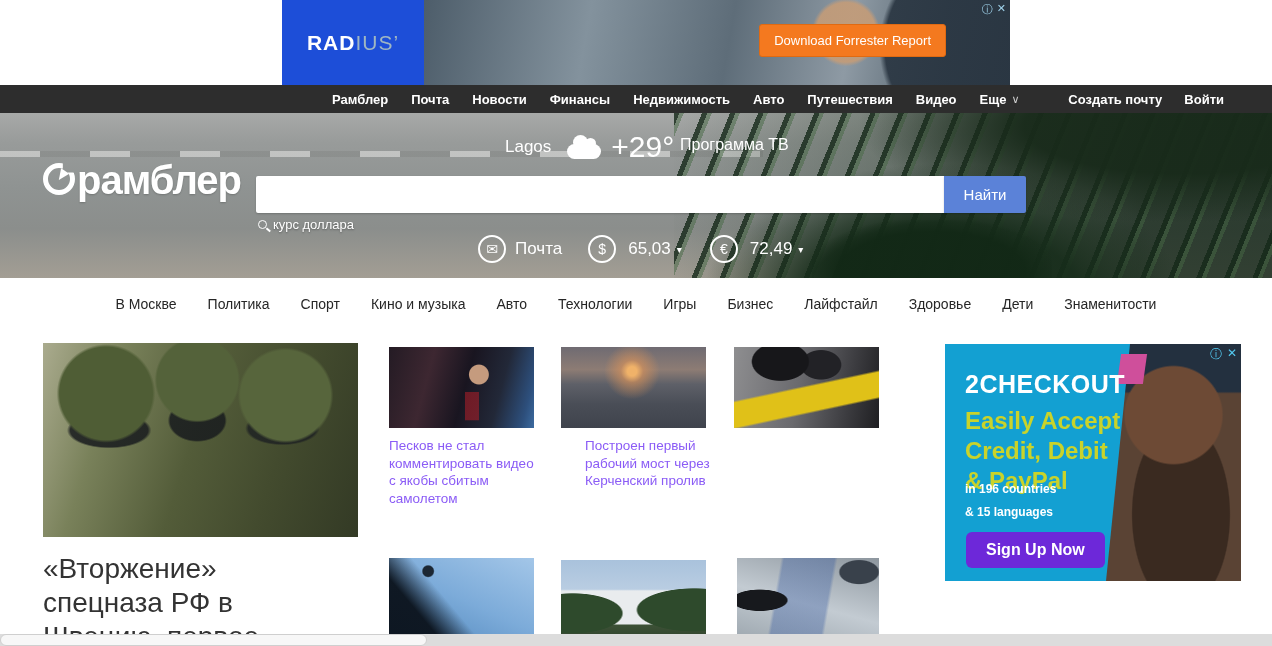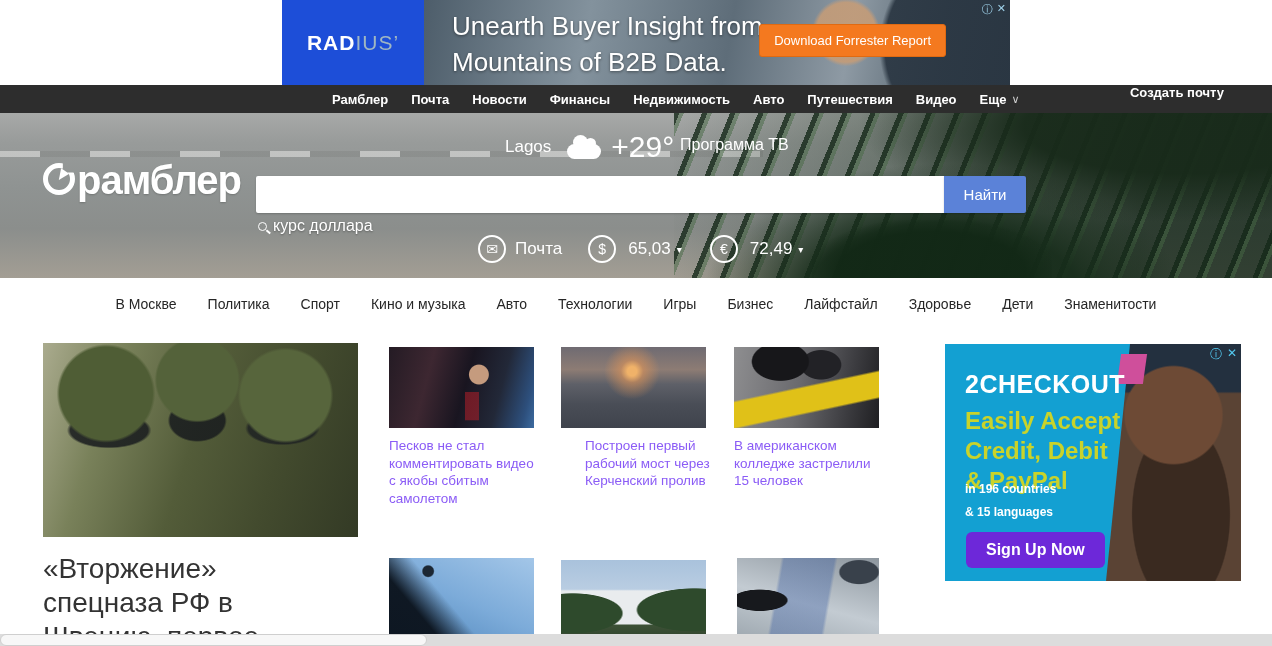--- a/index.html
+++ b/index.html
@@ -19,21 +19,21 @@
   .banner-headline { position:absolute; left:28px; top:8px; color:#fff; font-size:26px; line-height:36px; font-weight:300;
       text-shadow:0 1px 3px rgba(0,0,0,.45); white-space:nowrap; }
   .banner-cta { position:absolute; right:64px; top:24px; background:#f4791f; border:1px solid #e06a12; color:#fff;
       font-size:13px; padding:8px 14px; border-radius:3px; cursor:pointer; }
   .ad-corner { position:absolute; top:2px; right:4px; display:flex; gap:4px; font-size:11px; color:#9fd2ea; }
   .ad-corner span { cursor:pointer; }
 
   
   .topnav { position:absolute; left:0; top:85px; width:1272px; height:28px; background:#2d2d2d; color:#fff; }
   .topnav-left { position:absolute; left:332px; top:0; height:28px; display:flex; align-items:center; gap:23px; }
-  .topnav-right { position:absolute; right:48px; top:0; height:28px; display:flex; align-items:center; gap:22px;flex-direction:column; }
+  .topnav-right { position:absolute; right:48px; top:0; height:28px; display:flex; align-items:center; gap:22px; }
   .topnav a { color:#fff; font-size:13px; font-weight:bold; text-decoration:none; cursor:pointer; white-space:nowrap; }
   .nav-more { display:flex; align-items:center; gap:5px; }
   .chev { font-size:11px; color:#cfcfcf; font-weight:normal; }
 
   
   .hero { position:absolute; left:0; top:113px; width:1272px; height:165px; overflow:hidden;
       background:linear-gradient(180deg,#a7a9a8 0%,#989b9a 18%,#8f9392 45%,#8b8e8c 70%,#a39e94 100%); }
   .hero-waves { position:absolute; left:0; top:38px; width:60%; height:6px;
       background:repeating-linear-gradient(90deg, rgba(230,230,228,.55) 0 40px, rgba(120,122,120,.3) 40px 90px); }
   .hero-palms { position:absolute; right:0; top:0; width:47%; height:100%; background:
@@ -62,21 +62,21 @@
   .weather-temp { font-size:30px; font-weight:normal; }
   .tv-link { position:absolute; left:680px; top:136px; color:#fff; font-size:16px; cursor:pointer; }
 
   .search-input { position:absolute; left:256px; top:176px; width:688px; height:37px; background:#fff; border:none;
       border-radius:2px 0 0 2px; font-size:16px; padding:0 12px; outline:none; box-shadow:0 1px 2px rgba(0,0,0,.2); }
   .search-btn { position:absolute; left:944px; top:176px; width:82px; height:37px; background:#5b82d8; color:#fff;
       border:none; border-radius:0 2px 2px 0; font-size:15px; cursor:pointer; box-shadow:0 1px 2px rgba(0,0,0,.2); }
   .suggest { position:absolute; left:258px; top:217px; display:flex; align-items:center; gap:6px; color:#fff; cursor:pointer; }
   .lens { position:relative; width:9px; height:9px; border:1.5px solid #fff; border-radius:50%; }
   .lens::after { content:""; position:absolute; left:7px; top:8px; width:5px; height:1.5px; background:#fff; transform:rotate(40deg); }
-  .suggest-text { font-size:16px; text-shadow:0 1px 2px rgba(0,0,0,.35); }
+  .suggest-text { font-size:13px; text-shadow:0 1px 2px rgba(0,0,0,.35); }
 
   .quick { position:absolute; left:478px; top:235px; display:flex; align-items:center; color:#fff; }
   .circle-ic { width:28px; height:28px; border:2px solid #fff; border-radius:50%; display:flex; align-items:center;
       justify-content:center; font-size:14px; color:#fff; }
   .q-label { font-size:17px; margin-left:9px; }
   .q-val { font-size:17px; margin-left:12px; }
   .caret { font-size:10px; color:#fff; margin-left:6px; }
   .q-group { display:flex; align-items:center; cursor:pointer; }
   .gap1 { margin-left:26px; } .gap2 { margin-left:28px; }
 
@@ -153,24 +153,20 @@
 </head>
 <body>
 
 <div class="page">
 
   <div class="banner">
     <div class="banner-logo">
       <div class="banner-brand"><span>RAD</span><span class="lt">IUS’</span></div>
     </div>
     <div class="banner-creative">
-      <div class="banner-headline">
-        <div>Unearth Buyer Insight from</div>
-        <div>Mountains of B2B Data.</div>
-      </div>
       <button class="banner-cta">Download Forrester Report</button>
       <div class="ad-corner">
         <span>ⓘ</span>
         <span>✕</span>
       </div>
     </div>
   </div>
 
   <div class="topnav">
     <div class="topnav-left">
@@ -260,21 +256,20 @@
     <div>Швецию, первое</div>
   </div>
 
   <div class="thumb t-peskov"></div>
   <div class="caption cap-peskov">Песков не стал комментировать видео с якобы сбитым самолетом</div>
 
   <div class="thumb t-kerch"></div>
   <div class="caption cap-kerch">Построен первый рабочий мост через Керченский пролив</div>
 
   <div class="thumb t-tape"></div>
-  <div class="caption cap-tape">В американском колледже застрелили 15 человек</div>
 
   <div class="thumb t-jet"></div>
   <div class="thumb t-whitehouse"></div>
   <div class="thumb t-aeroflot"></div>
 
   <div class="side-ad">
     <div class="side-ad-photo"></div>
     <div class="side-ad-pink"></div>
     <div class="sa-brand">2CHECKOUT</div>
     <div class="sa-head">

